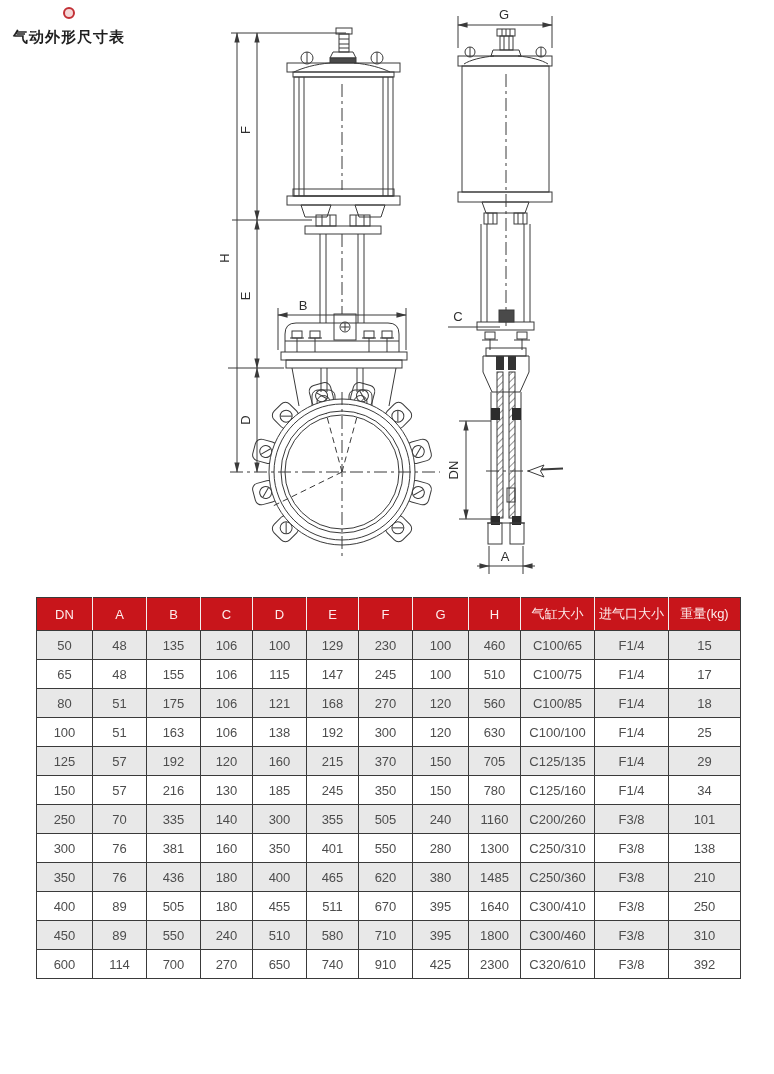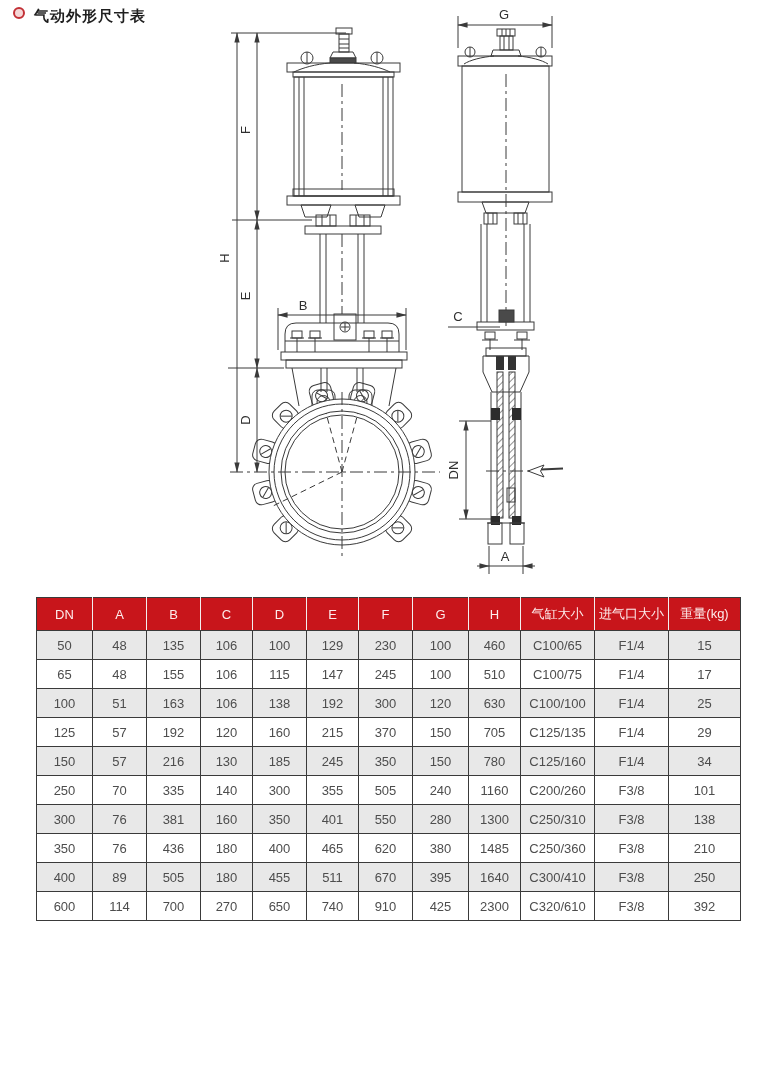--- a/index.html
+++ b/index.html
@@ -1,21 +1,21 @@
 <!DOCTYPE html>
 <html><head>
 <meta charset="utf-8">
 <style>
   html,body{margin:0;padding:0;background:#fff;}
   .sheet{
     position:relative;width:774px;height:1074px;background:#ffffff;
     font-family:"Liberation Sans", sans-serif;overflow:hidden;
   }
   .title-row{
-    position:absolute;top:7px;left:13px;display:flex;align-items:flex-start;gap:9px;
+    position:absolute;top:7px;left:13px;display:flex;align-items:center;gap:9px;flex-direction:column;
   }
   .bullet{
     width:8px;height:8px;border:2.5px solid #c23036;border-radius:50%;
     background:#f5d7d7;box-sizing:content-box;
   }
   .page-title{
     font-size:15px;font-weight:700;color:#1f1f1f;letter-spacing:1px;
   }
   .drawing{position:absolute;left:0;top:0;}
   svg text{font-family:"Liberation Sans", sans-serif;fill:#2f2f2f;font-size:13px;}
@@ -376,20 +376,34 @@
           <td>115</td>
           <td>147</td>
           <td>245</td>
           <td>100</td>
           <td>510</td>
           <td>C100/75</td>
           <td>F1/4</td>
           <td>17</td>
         </tr>
         <tr>
+          <td>80</td>
+          <td>51</td>
+          <td>175</td>
+          <td>106</td>
+          <td>121</td>
+          <td>168</td>
+          <td>270</td>
+          <td>120</td>
+          <td>560</td>
+          <td>C100/85</td>
+          <td>F1/4</td>
+          <td>18</td>
+        </tr>
+        <tr>
           <td>100</td>
           <td>51</td>
           <td>163</td>
           <td>106</td>
           <td>138</td>
           <td>192</td>
           <td>300</td>
           <td>120</td>
           <td>630</td>
           <td>C100/100</td>
@@ -474,20 +488,34 @@
           <td>455</td>
           <td>511</td>
           <td>670</td>
           <td>395</td>
           <td>1640</td>
           <td>C300/410</td>
           <td>F3/8</td>
           <td>250</td>
         </tr>
         <tr>
+          <td>450</td>
+          <td>89</td>
+          <td>550</td>
+          <td>240</td>
+          <td>510</td>
+          <td>580</td>
+          <td>710</td>
+          <td>395</td>
+          <td>1800</td>
+          <td>C300/460</td>
+          <td>F3/8</td>
+          <td>310</td>
+        </tr>
+        <tr>
           <td>600</td>
           <td>114</td>
           <td>700</td>
           <td>270</td>
           <td>650</td>
           <td>740</td>
           <td>910</td>
           <td>425</td>
           <td>2300</td>
           <td>C320/610</td>

